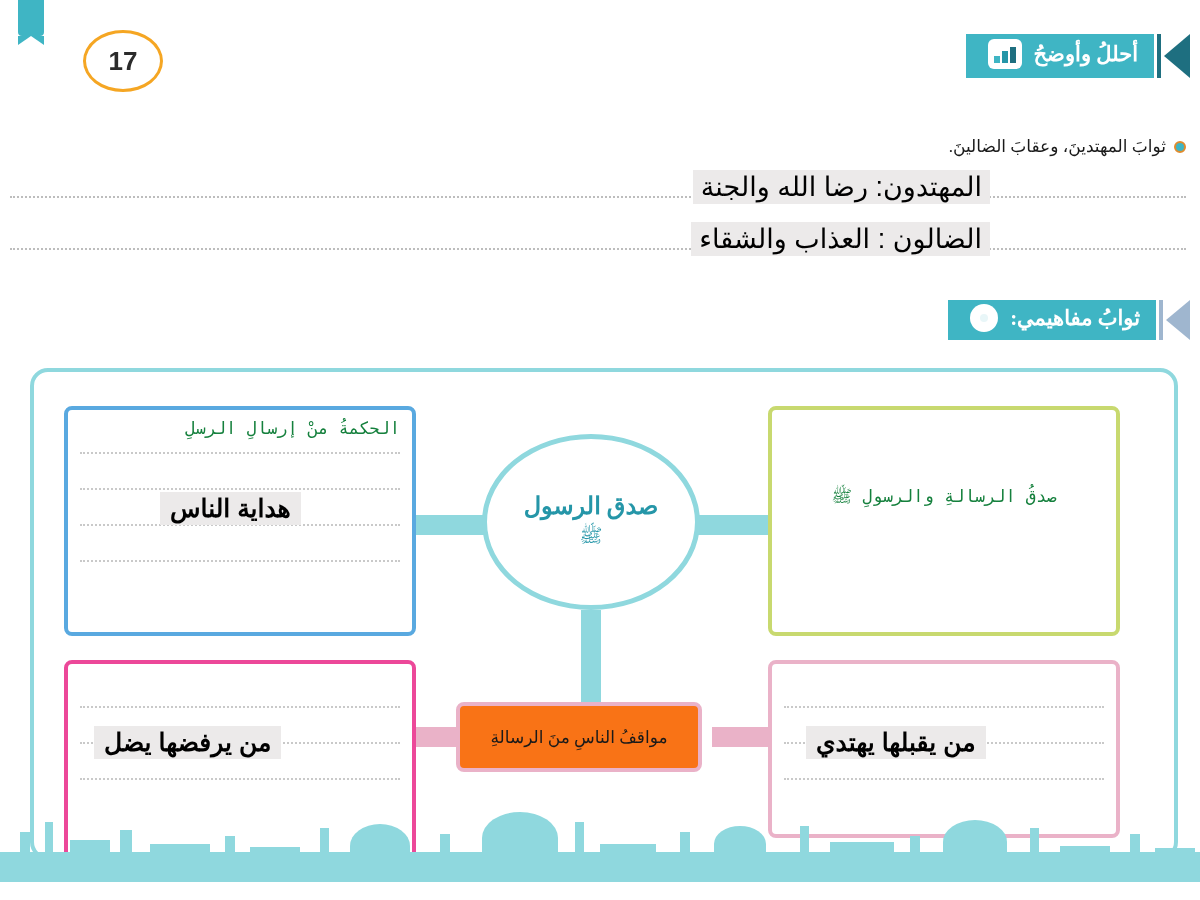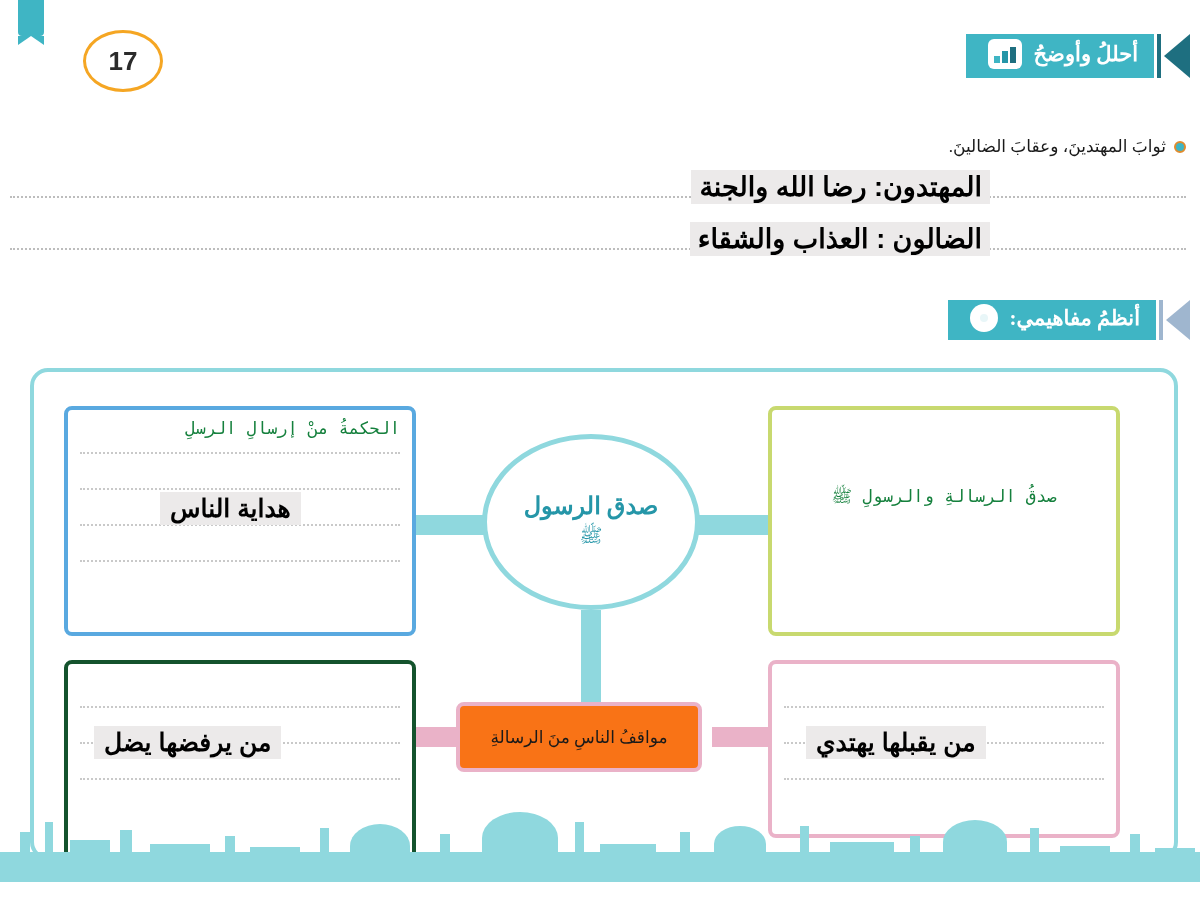--- a/index.html
+++ b/index.html
@@ -166,21 +166,21 @@
     height: 0;
   }
   #rule-1 { top: 196px; }
   #rule-2 { top: 248px; }
 
   
   .answer-text {
     position: absolute;
     background: #eceaea;
     color: #000000;
-    font-weight: bold;
+    font-weight: normal;
     font-size: 27px;
     font-family: "Liberation Sans", sans-serif;
     padding: 1px 8px;
     white-space: nowrap;
     direction: rtl;
   }
   #answer-1 { top: 170px; right: 210px; }
   #answer-2 { top: 222px; right: 210px; }
 
   
@@ -232,21 +232,21 @@
     font-size: 25px;
     padding: 2px 10px;
     white-space: nowrap;
     direction: rtl;
     font-family: "Liberation Sans", sans-serif;
   }
 
   
   #box-wisdom { top: 34px; left: 30px; width: 352px; height: 230px; border: 4px solid #59a9e0; }
   #box-truth  { top: 34px; left: 734px; width: 352px; height: 230px; border: 4px solid #c8d96f; }
-  #box-reject { top: 288px; left: 30px; width: 352px; height: 222px; border: 4px solid #14532d; }
+  #box-reject { top: 288px; left: 30px; width: 352px; height: 222px; border: 4px solid #ec4899; }
   #box-accept { top: 288px; left: 734px; width: 352px; height: 178px; border: 4px solid #eab2c8; }
 
   #box-truth .box-label { top: 72px; right: 0; left: 0; text-align: center; line-height: 1.9; }
 
   #box-wisdom .fill { top: 82px; left: 92px; }
   #box-reject .fill { top: 62px; left: 26px; }
   #box-accept .fill { top: 62px; left: 34px; }
 
   
   .center-circle {
@@ -359,21 +359,21 @@
     <span class="bar"></span>
       <span class="bar"></span>
   </div>
   <div class="banner-body">
     <span class="banner-icon">
       <svg width="22" height="22" viewBox="0 0 22 22" aria-hidden="true">
         <circle cx="11" cy="11" r="10" fill="#ffffff"></circle>
         <circle cx="11" cy="11" r="4" fill="#e8f6f8"></circle>
       </svg>
     </span>
-    <span class="banner-text">أنظمُ مفاهيمي:</span>
+    <span class="banner-text">ثوابُ مفاهيمي:</span>
   </div>
 </div>
 
 <div class="map-panel">
 
   <div class="conn" id="conn-left"></div>
   <div class="conn" id="conn-right"></div>
   <div class="conn" id="conn-down"></div>
   <div class="conn" id="conn-mid-l"></div>
   <div class="conn" id="conn-mid-r"></div>

